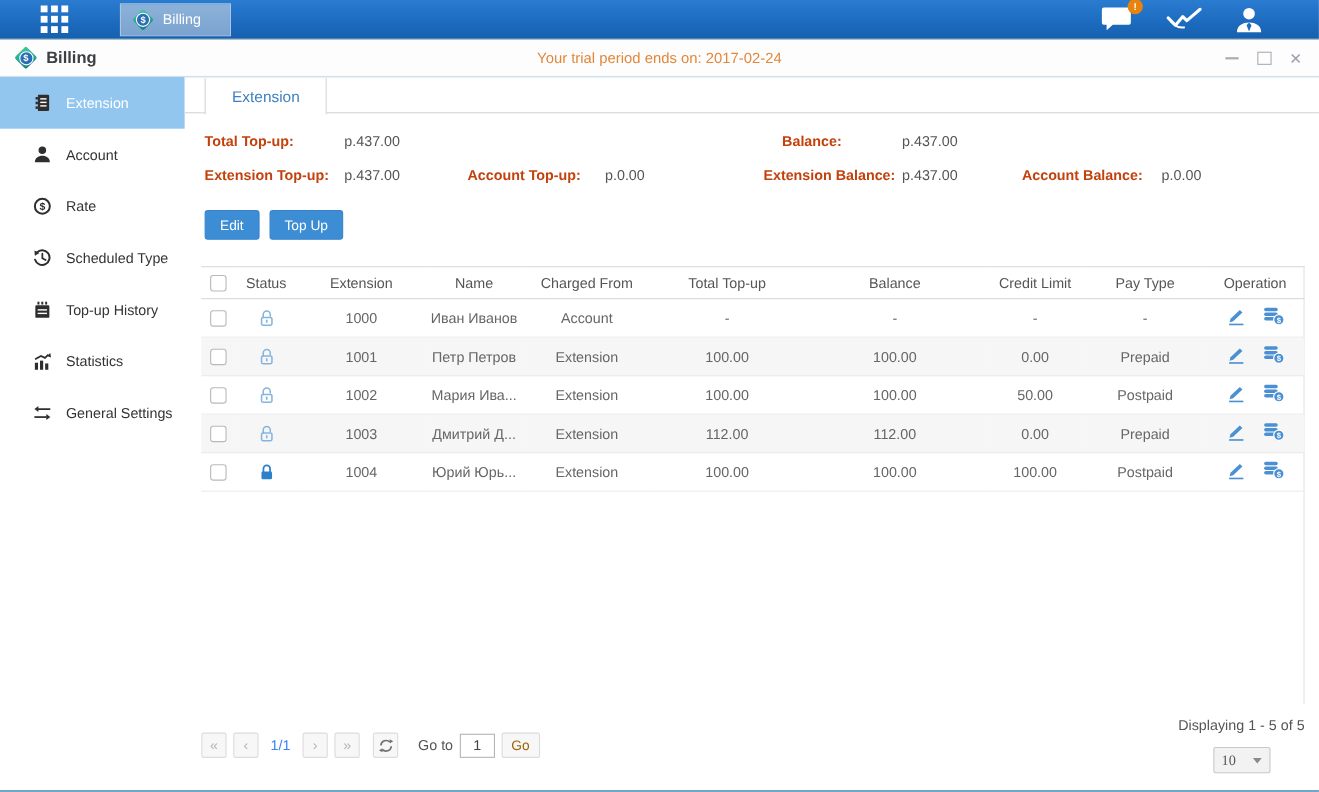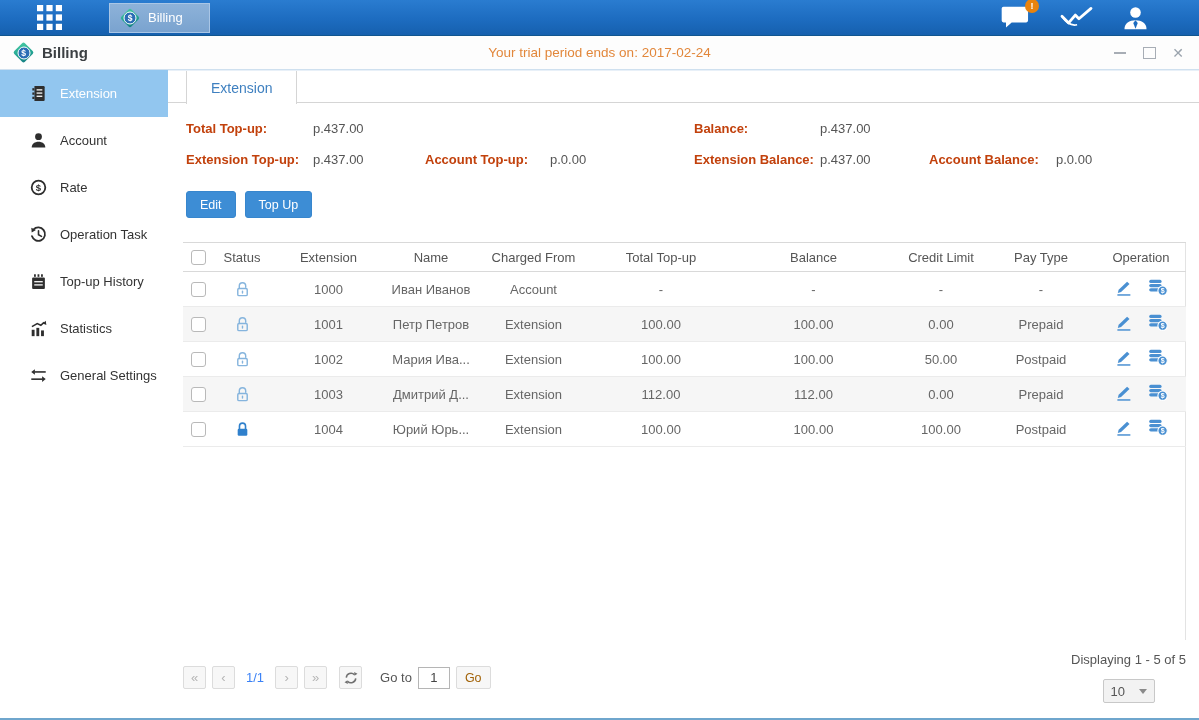--- a/index.html
+++ b/index.html
@@ -103,21 +103,21 @@
   .pg-refresh { margin-left:6px; }
   .goto-label { margin-left:12px; }
   .goto-input { width:32px; height:22px; border:1px solid #b5b5b5; text-align:center; font-size:13px;
     color:#444; font-family:"Liberation Sans",sans-serif; }
   .go-btn { height:23px; padding:0 8px; background:#f7f7f7; border:1px solid #dcdcdc;
     border-radius:2px; color:#a16207; font-size:12.5px; cursor:pointer;
     font-family:"Liberation Sans",sans-serif; }
   .pg-right { margin-left:auto; display:flex; align-items:center; gap:12px;flex-direction:column; }
   .size-select { width:52px; height:24px; background:#f2f2f2; border:1px solid #c8c8c8;
     border-radius:2px; display:flex; align-items:center; padding:0 7px; cursor:pointer;
-    color:#555; position:relative; }
+    color:#555; position:relative;font-family:Liberation Serif, serif; }
   .size-select .tri { position:absolute; right:7px; top:9px; width:0; height:0;
     border-left:4.5px solid transparent; border-right:4.5px solid transparent;
     border-top:5px solid #8a8a8a; }
 </style>
 </head>
 <body>
 
 <div class="app">
 
   <div class="topbar">
@@ -214,21 +214,21 @@
         </svg>
         <span>Rate</span>
       </div>
 
       <div class="side-item">
         <svg width="17" height="17" viewBox="0 0 16 16">
           <path d="M3.2 3.4 a6.3 6.3 0 1 1 -1.4 6.1" fill="none" stroke="#2e2e2e" stroke-width="1.7" stroke-linecap="round"></path>
           <path d="M1.2 1.6 L1.6 6.2 L5.6 3.8 Z" fill="#2e2e2e"></path>
           <path d="M8 4.4 V8.2 L10.8 9.8" fill="none" stroke="#2e2e2e" stroke-width="1.5" stroke-linecap="round"></path>
         </svg>
-        <span>Operation Task</span>
+        <span>Scheduled Type</span>
       </div>
 
       <div class="side-item">
         <svg width="17" height="17" viewBox="0 0 16 16">
           <rect x="2" y="4.2" width="12" height="10.8" rx="1" fill="#2e2e2e"></rect>
           <rect x="3.8" y="1.2" width="1.7" height="2.4" fill="#2e2e2e"></rect>
           <rect x="7.1" y="1.2" width="1.7" height="2.4" fill="#2e2e2e"></rect>
           <rect x="10.4" y="1.2" width="1.7" height="2.4" fill="#2e2e2e"></rect>
           <rect x="4" y="7.6" width="8" height="1.2" fill="#fff"></rect>
           <rect x="4" y="10.6" width="8" height="1.2" fill="#fff"></rect>
@@ -260,21 +260,21 @@
 
     <div class="content">
 
       <div class="tabbar">
         <div class="tab-active">Extension</div>
       </div>
 
       <div class="summary">
         <span class="slabel" style="left:18px;top:18px;">Total Top-up:</span>
         <span class="svalue" style="left:145px;top:18px;">p.437.00</span>
-        <span class="slabel" style="left:526px;top:18px;">Balance:</span>
+        <span class="slabel" style="left:543px;top:18px;">Balance:</span>
         <span class="svalue" style="left:652px;top:18px;">p.437.00</span>
 
         <span class="slabel" style="left:18px;top:49px;">Extension Top-up:</span>
         <span class="svalue" style="left:145px;top:49px;">p.437.00</span>
         <span class="slabel" style="left:257px;top:49px;">Account Top-up:</span>
         <span class="svalue" style="left:382px;top:49px;">p.0.00</span>
         <span class="slabel" style="left:526px;top:49px;">Extension Balance:</span>
         <span class="svalue" style="left:652px;top:49px;">p.437.00</span>
         <span class="slabel" style="left:761px;top:49px;">Account Balance:</span>
         <span class="svalue" style="left:888px;top:49px;">p.0.00</span>

